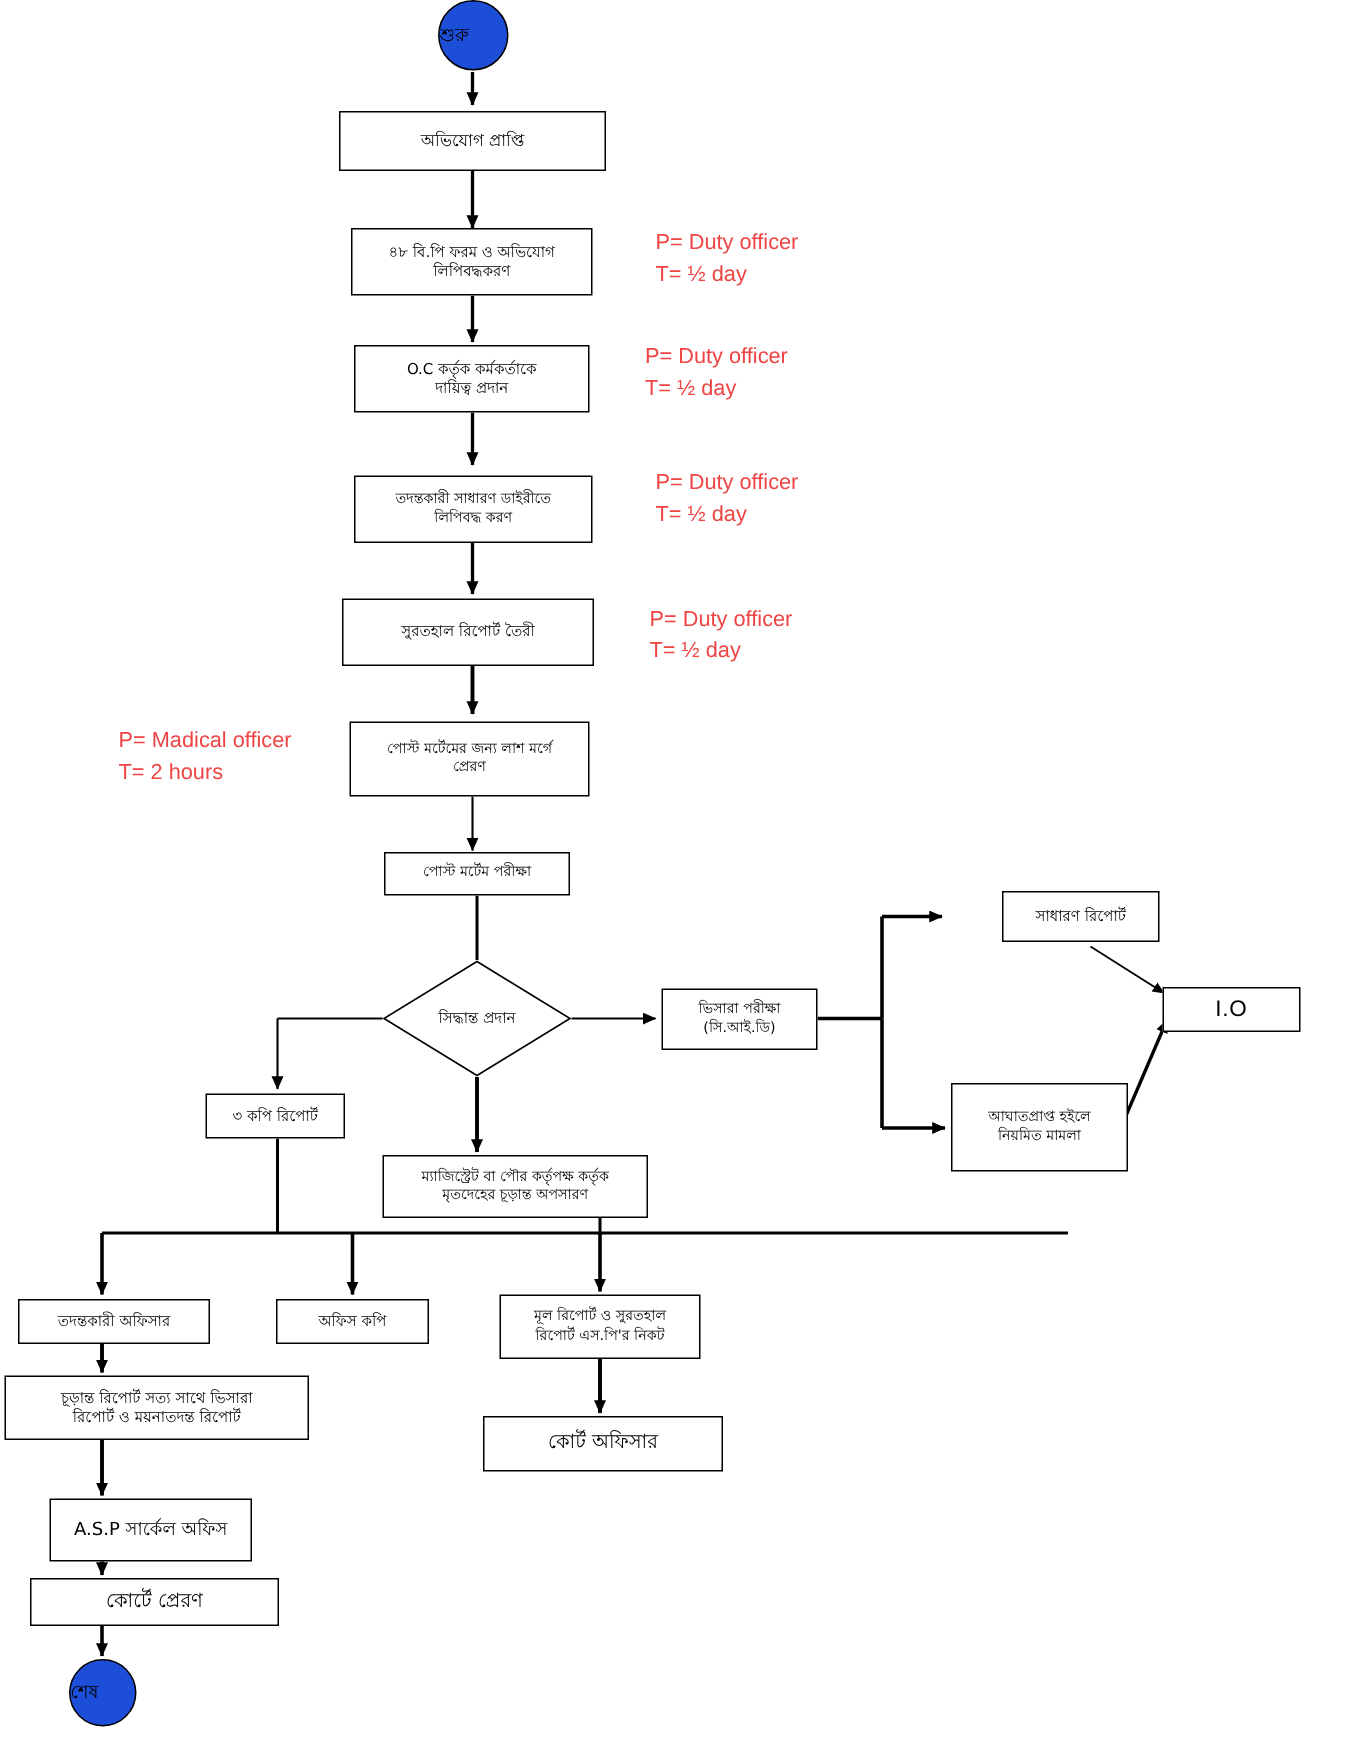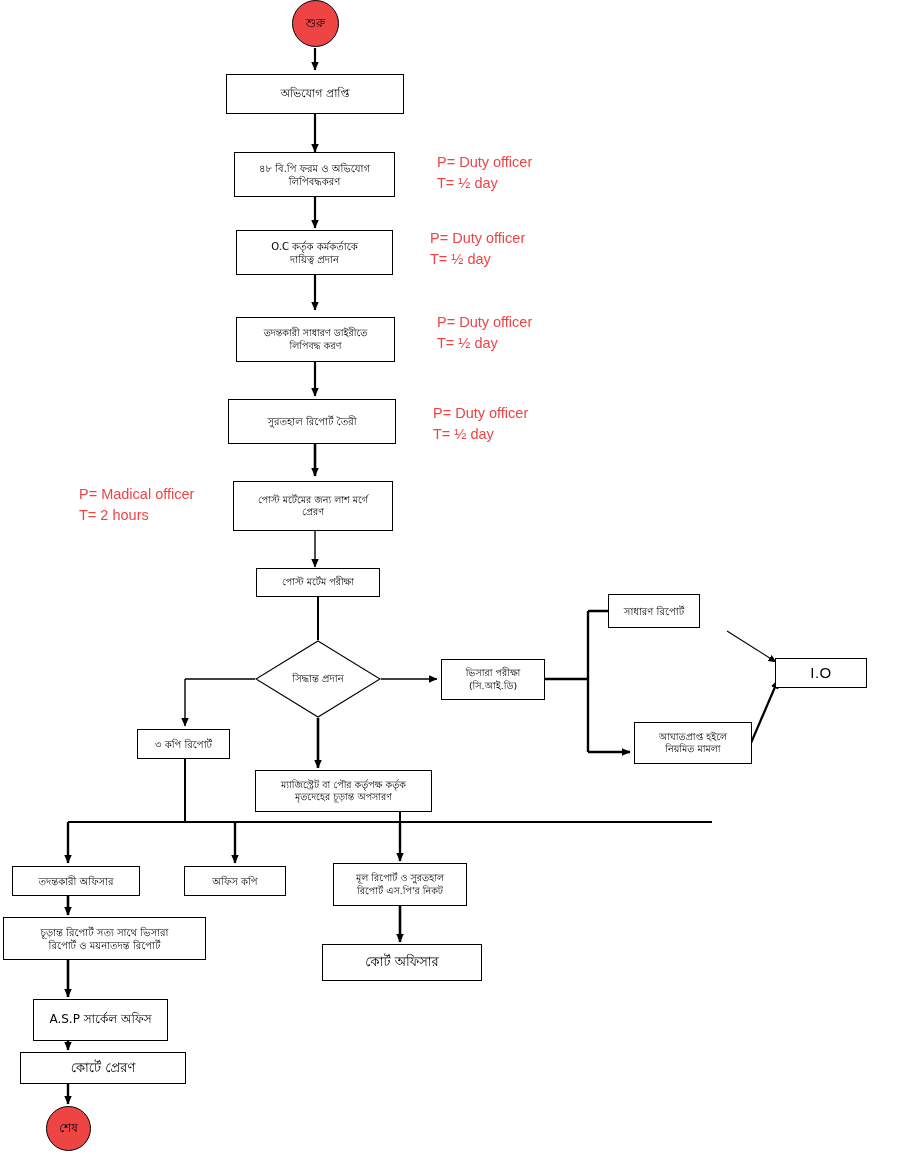--- a/index.html
+++ b/index.html
@@ -26,22 +26,22 @@
   .node span{display:block;width:100%;}
   .node.small{font-size:10px;}
   .node.tiny{font-size:9.5px;}
   .node.latin{font-size:15px;font-family:"Liberation Sans",sans-serif;letter-spacing:.5px;}
 
   .terminator{
     position:absolute;
     box-sizing:border-box;
     border:1px solid #000;
     border-radius:50%;
-    background:#ef4444;
-    display:flex;align-items:center;justify-content:center;
+    background:#1d4ed8;
+    display:flex;align-items:center;
     font-family:"DejaVu Sans","Liberation Sans",sans-serif;
     font-size:12px;
   }
 
   .diamond{
     position:absolute;
     box-sizing:border-box;
     display:flex;align-items:center;justify-content:center;
   }
   .diamond .dshape{
@@ -171,29 +171,29 @@
     <svg class="dshape" viewBox="0 0 126 78" xmlns="http://www.w3.org/2000/svg">
       <polygon points="63,1 125,39 63,77 1,39" fill="#fff" stroke="#000" stroke-width="1.1"></polygon>
     </svg>
     <span class="dlabel">সিদ্ধান্ত প্রদান</span>
   </div>
 
   <div class="node tiny" style="left:441px;top:659px;width:104px;height:41px;">
     <span>ভিসারা পরীক্ষা<br>(সি.আই.ডি)</span>
   </div>
 
-  <div class="node small" style="left:608px;top:594px;width:92px;height:34px;">
+  <div class="node small" style="left:668px;top:594px;width:105px;height:34px;">
     <span>সাধারণ রিপোর্ট</span>
   </div>
 
   <div class="node latin" style="left:775px;top:648px;width:92px;height:30px;margin-top:10px;">
     <span>I.O</span>
   </div>
 
-  <div class="node tiny" style="left:634px;top:722px;width:118px;height:42px;">
+  <div class="node tiny" style="left:634px;top:722px;width:118px;height:59px;">
     <span>আঘাতপ্রাপ্ত হইলে<br>নিয়মিত মামলা</span>
   </div>
 
   <div class="node small" style="left:137px;top:729px;width:93px;height:30px;">
     <span>৩ কপি রিপোর্ট</span>
   </div>
 
   <div class="node tiny" style="left:255px;top:770px;width:177px;height:42px;">
     <span>ম্যাজিস্ট্রেট বা পৌর কর্তৃপক্ষ কর্তৃক<br>মৃতদেহের চূড়ান্ত অপসারণ</span>
   </div>

